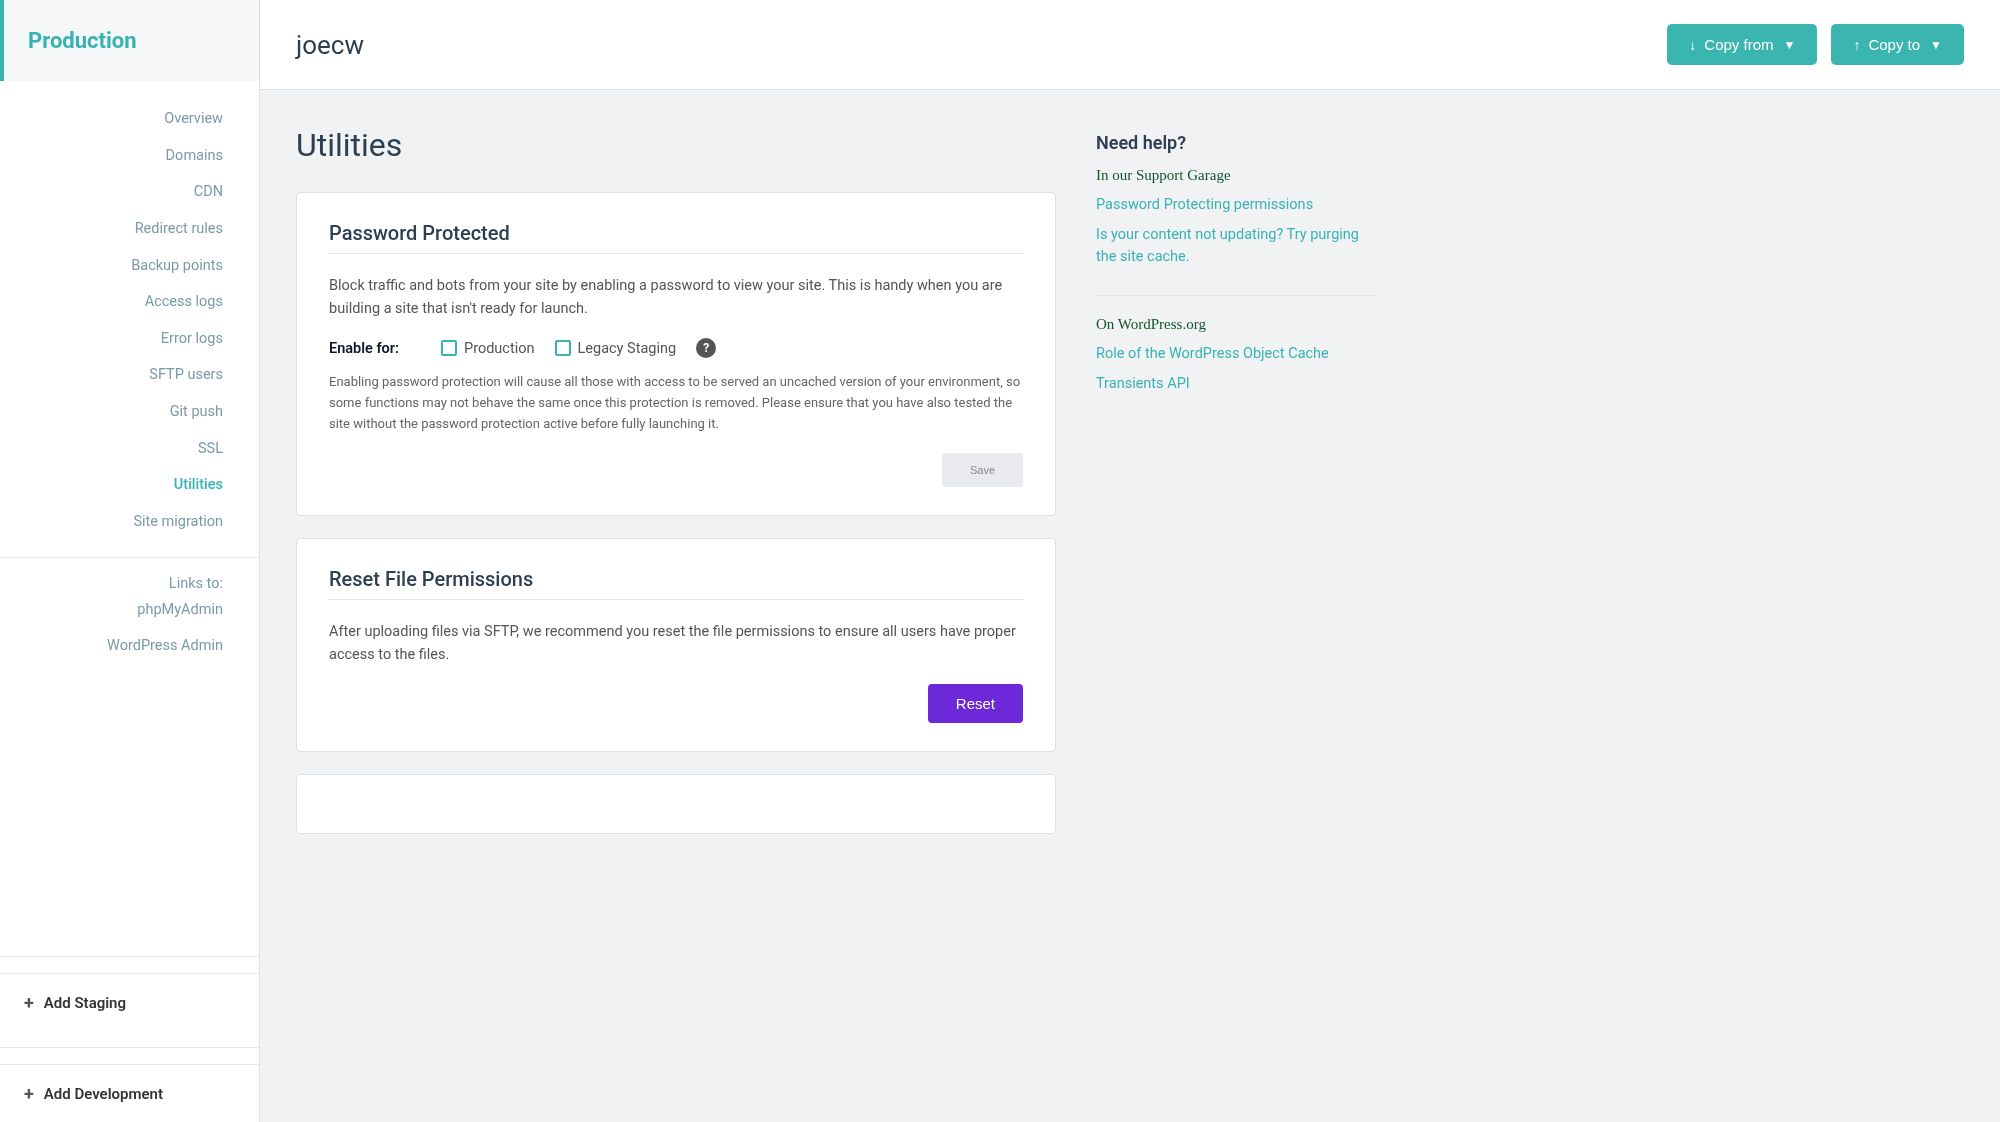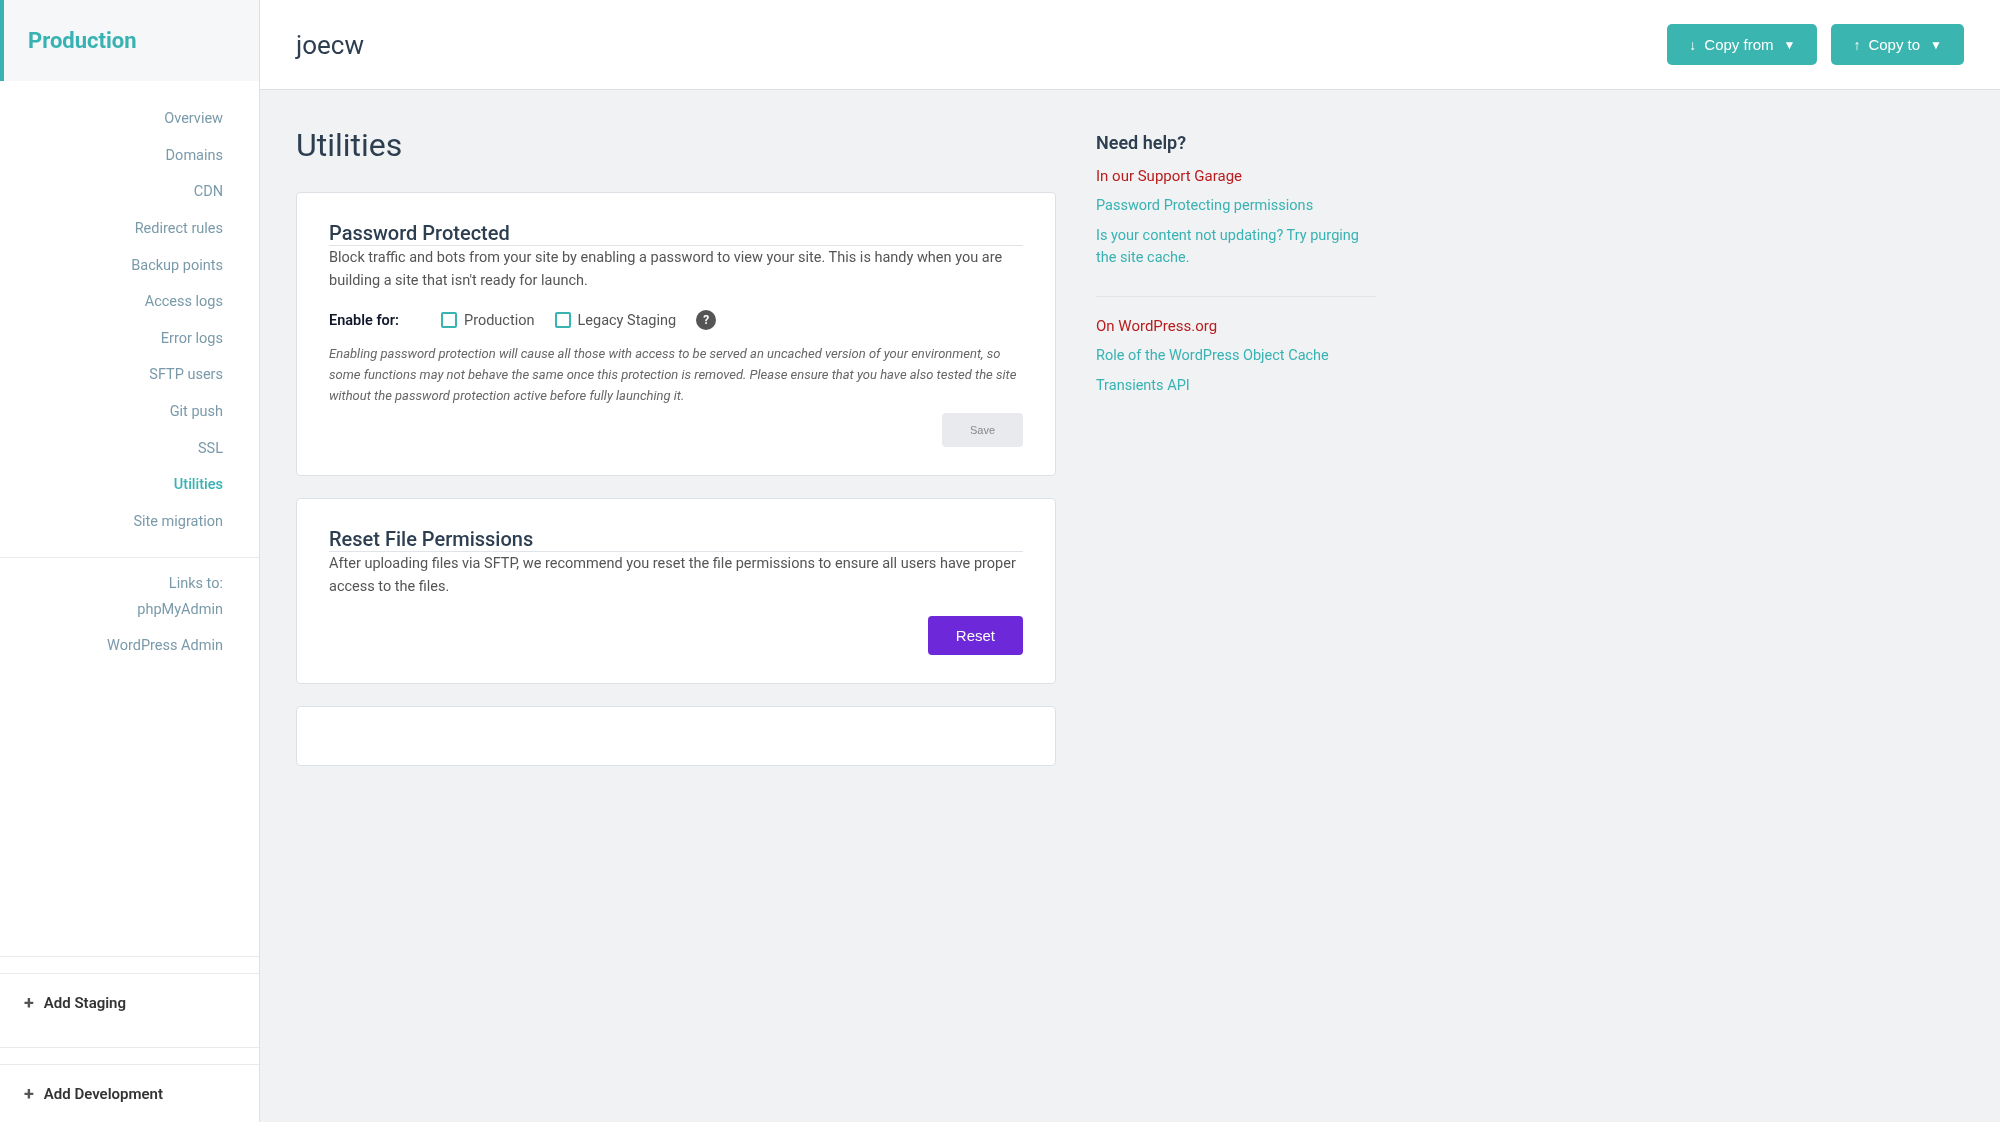--- a/index.html
+++ b/index.html
@@ -165,22 +165,23 @@
       border: 1px solid #dde1e6;
       border-radius: 4px;
       margin-bottom: 22px;
       padding: 28px 32px;
     }
 
     .card-title {
       font-size: 20px;
       font-weight: 500;
       color: #2c3e50;
-      padding-bottom: 0;
+      padding-bottom: 8px;
       border-bottom: 1px solid #e0e3e7;
+      margin-bottom: 20px;
     }
 
     .card-desc {
       color: #555;
       font-size: 14.5px;
       line-height: 1.6;
       margin-bottom: 18px;
     }
 
     .enable-for-row {
@@ -233,23 +234,22 @@
       align-items: center;
       justify-content: center;
       font-size: 12px;
       font-weight: 700;
       cursor: pointer;
     }
 
     .card-warning {
       font-size: 13px;
       color: #666;
-      font-style: italic;
       line-height: 1.6;
-      margin-bottom: 6px;
+      margin-bottom: 18px;
     }
 
     .card-actions {
       display: flex;
       justify-content: flex-end;
     }
 
     .btn-save {
       background: #e8eaed;
       color: #888;
@@ -284,22 +284,23 @@
 
     .side-title {
       font-size: 18px;
       font-weight: 600;
       color: #2c3e50;
       margin-bottom: 14px;
     }
 
     .side-subtitle {
       font-size: 15px;
-      color: #b91c1c;
+      color: #14532d;
       margin-bottom: 10px;
+      font-family: Liberation Serif, serif;
     }
 
     .side-link {
       display: block;
       color: #38b2b2;
       text-decoration: none;
       font-size: 14.5px;
       margin-bottom: 8px;
       line-height: 1.5;
     }

